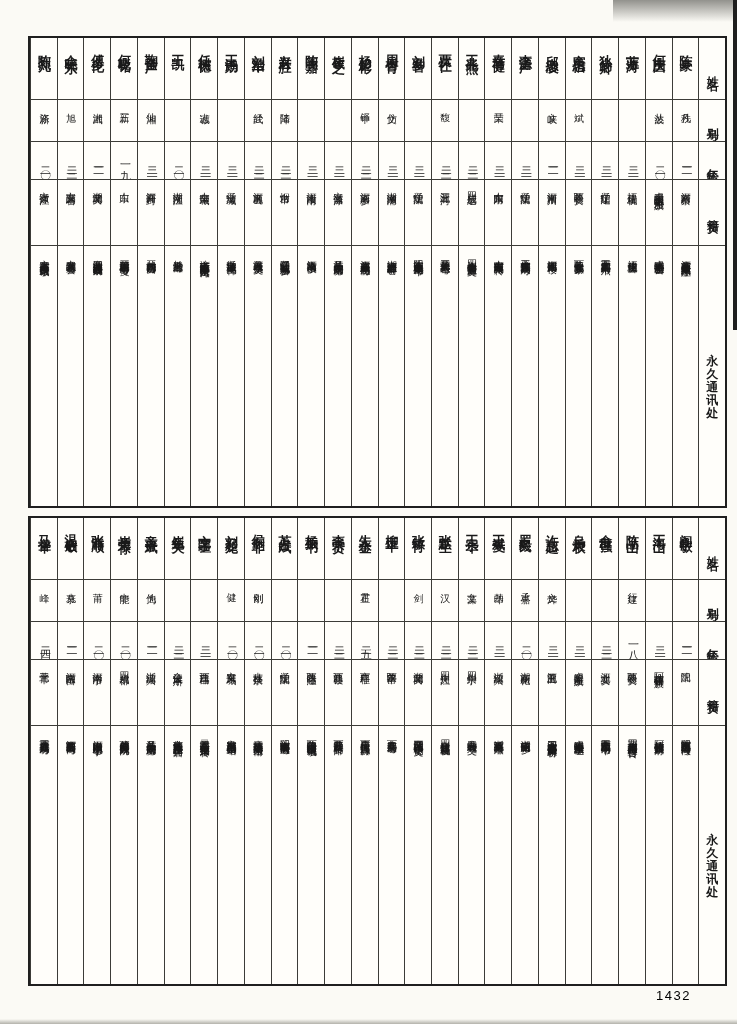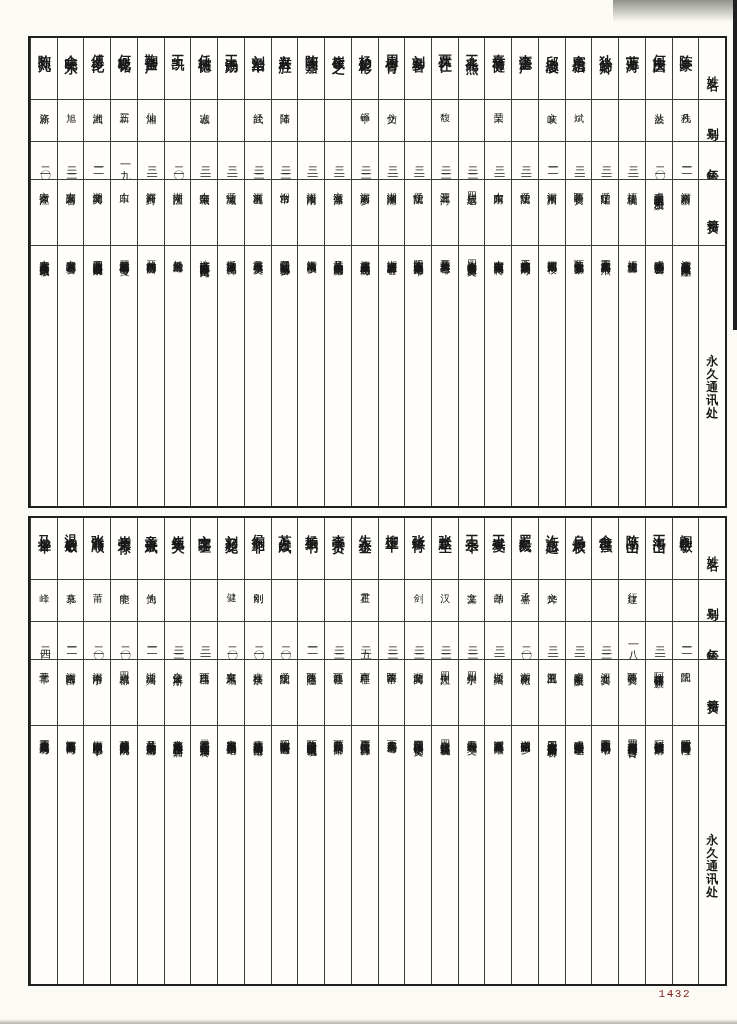--- a/index.html
+++ b/index.html
@@ -63,22 +63,22 @@
   .cell.age    { font-size:11px; justify-content:center; letter-spacing:3px; }
   .cell.origin { font-size:10px; letter-spacing:1px; line-height:1.15; padding-top:4px; }
   .cell.address{ font-size:10px; letter-spacing:.5px; line-height:1.2; padding-top:6px; }
   .cell.hdr {
     font-weight:700; justify-content:center;
     font-size:12px; letter-spacing:3px; padding-top:3px;
   }
   .cell.hdr.address { letter-spacing:13px; font-size:12px; }
   .page-number {
     position:absolute; right:46px; top:988px;
-    font-family:Liberation Mono, monospace;
-    font-size:11px; letter-spacing:1.5px; color:#7f1d1d;
+    font-family:Liberation Sans, sans-serif;
+    font-size:13px; letter-spacing:1.5px; color:#000000;
   }
 </style>
 </head>
 <body>
 
 <div class="page">
   <div class="artifact-top-right"></div>
   <div class="artifact-right-edge"></div>
   <div class="artifact-bottom-edge"></div>
 

